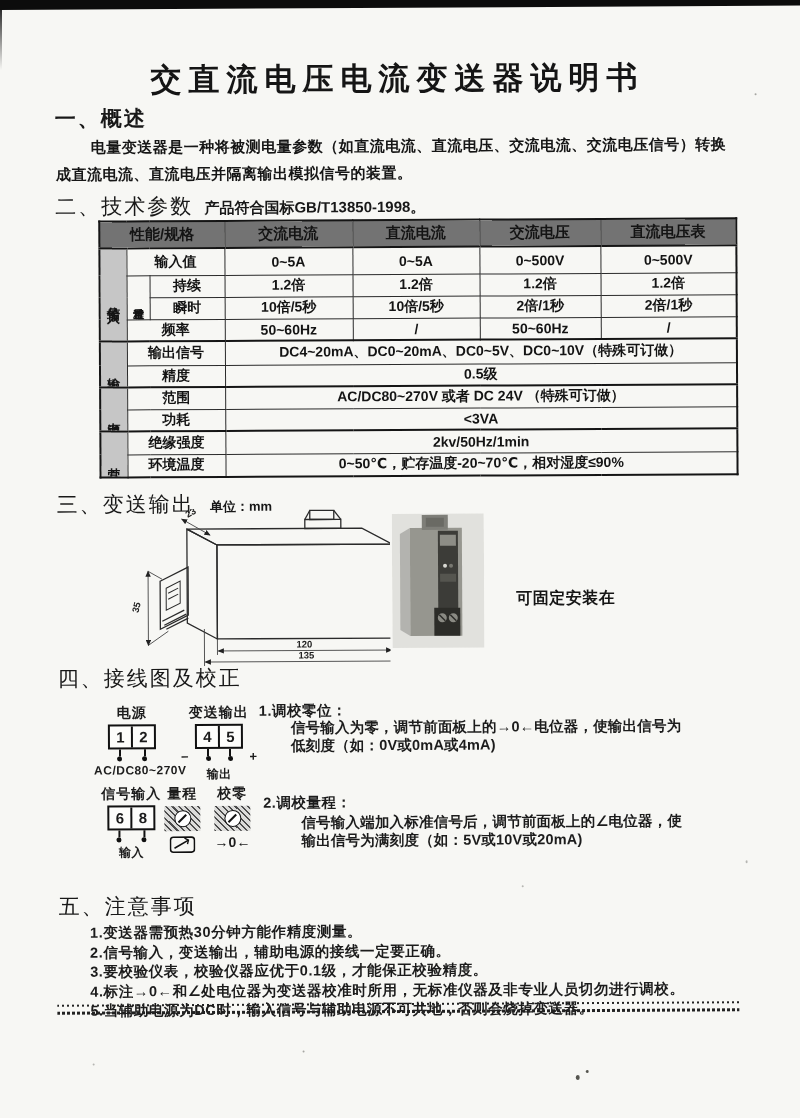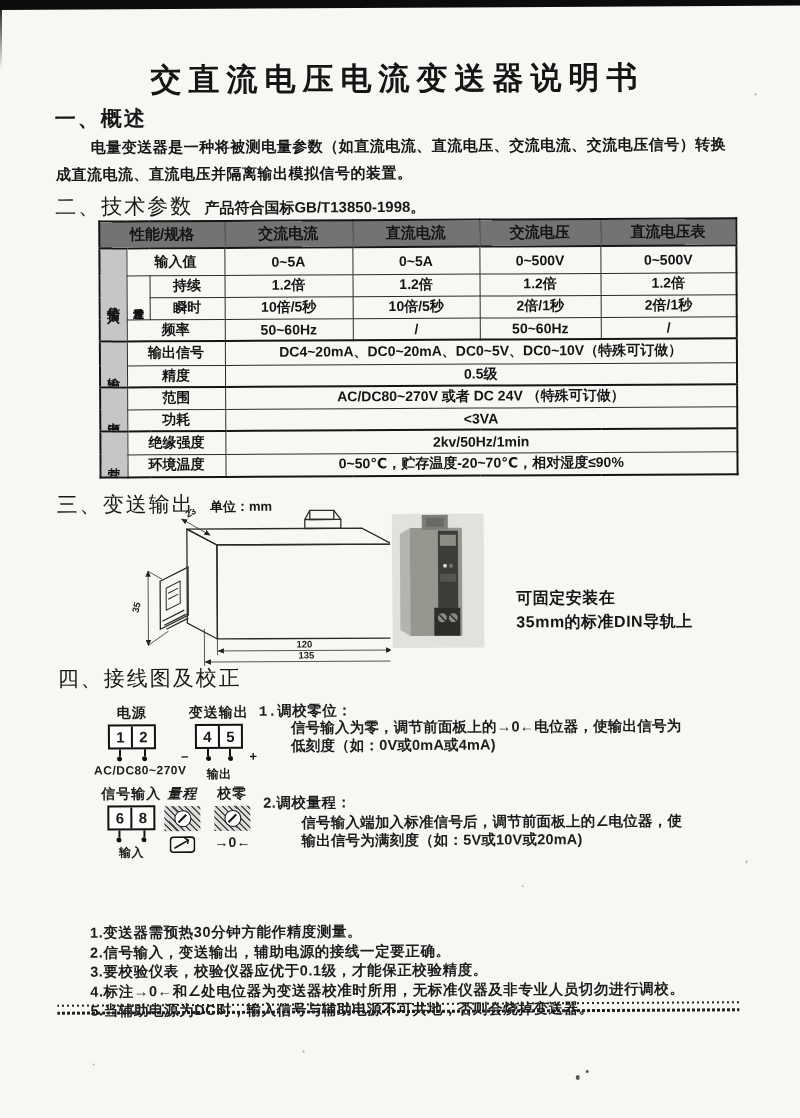--- a/index.html
+++ b/index.html
@@ -253,21 +253,20 @@
     <circle cx="59" cy="56" r="2" fill="#777770"></circle>
     <rect x="48" y="64" width="16" height="8" fill="#55554f"></rect>
     <rect x="42" y="98" width="26" height="28" fill="#2c2c28"></rect>
     <circle cx="50" cy="108" r="4.5" fill="#8a8a83"></circle>
     <circle cx="61" cy="108" r="4.5" fill="#8a8a83"></circle>
     <line x1="47" y1="105" x2="53" y2="111" stroke="#2c2c28" stroke-width="1.5"></line>
     <line x1="58" y1="105" x2="64" y2="111" stroke="#2c2c28" stroke-width="1.5"></line>
   </svg>
 
   <div class="abs body-text" style="left:516px;top:586px;font-size:16px;text-align:right;">可固定安装在</div>
-  <div class="abs body-text" style="left:516px;top:610px;font-size:16px;">35mm的标准DIN导轨上</div>
 
   <div class="abs serif sec-head" style="left:57px;top:663px;">
     <span>四、</span><span>接线图及校正</span>
   </div>
 
   <div class="abs" style="left:93px;top:703px;width:76px;">
     <div class="tb-label">电源</div>
     <div class="tb-box">
       <div class="tb-cell">1</div>
       <div class="tb-cell">2</div>
@@ -301,21 +300,21 @@
         <div class="pin">
             <div class="pin-line"></div>
             <div class="pin-dot"></div>
           </div>
       </div>
       <span class="sign">+</span>
     </div>
     <div class="tb-bottom">输出</div>
   </div>
 
-  <div class="abs cal-title" style="left:258px;top:701px;font-family:Liberation Mono, monospace;">1.调校零位：</div>
+  <div class="abs cal-title" style="left:258px;top:701px;">1.调校零位：</div>
   <div class="abs cal-line" style="left:290px;top:718px;width:440px;">信号输入为零，调节前面板上的→0←电位器，使输出信号为</div>
   <div class="abs cal-line" style="left:290px;top:736px;width:440px;">低刻度（如：0V或0mA或4mA)</div>
 
   <div class="abs" style="left:100px;top:784px;width:60px;">
     <div class="tb-label">信号输入</div>
     <div class="tb-box">
       <div class="tb-cell">6</div>
       <div class="tb-cell">8</div>
     </div>
     <div class="pins">
@@ -324,21 +323,21 @@
           <div class="pin-dot"></div>
         </div>
       <div class="pin">
           <div class="pin-line"></div>
           <div class="pin-dot"></div>
         </div>
     </div>
     <div class="tb-bottom">输入</div>
   </div>
 
-  <div class="abs" style="left:160px;top:784px;width:42px;font-style:italic;">
+  <div class="abs" style="left:160px;top:784px;width:42px;">
     <div class="tb-label">量程</div>
     <div class="pot">
         <div class="pot-knob"></div>
         <div class="pot-slot"></div>
       </div>
     <div class="pot-under">
       <svg width="26" height="19" viewBox="0 0 26 19">
         <rect x="1" y="3" width="24" height="15" rx="3" fill="none" stroke="#111" stroke-width="1.6"></rect>
         <line x1="5" y1="14" x2="19" y2="6" stroke="#111" stroke-width="1.6"></line>
         <polyline points="15,4 19,6 18,10" fill="none" stroke="#111" stroke-width="1.4"></polyline>
@@ -352,20 +351,23 @@
         <div class="pot-knob"></div>
         <div class="pot-slot"></div>
       </div>
     <div class="pot-under">→0←</div>
   </div>
 
   <div class="abs cal-title" style="left:262px;top:793px;">2.调校量程：</div>
   <div class="abs cal-line" style="left:300px;top:813px;width:440px;">信号输入端加入标准信号后，调节前面板上的∠电位器，使</div>
   <div class="abs cal-line" style="left:300px;top:831px;width:440px;">输出信号为满刻度（如：5V或10V或20mA)</div>
 
+  <div class="abs serif sec-head" style="left:57px;top:891px;">
+    <span>五、</span><span>注意事项</span>
+  </div>
   <div class="abs" style="left:88px;top:922px;width:660px;">
     <div class="note-line">1.变送器需预热30分钟方能作精度测量。</div>
     <div class="note-line">2.信号输入，变送输出，辅助电源的接线一定要正确。</div>
     <div class="note-line">3.要校验仪表，校验仪器应优于0.1级，才能保正校验精度。</div>
     <div class="note-line">4.标注→0←和∠处电位器为变送器校准时所用，无标准仪器及非专业人员切勿进行调校。</div>
     <div class="note-line">5.当辅助电源为DC时，输入信号与辅助电源不可共地，否则会烧掉变送器。</div>
   </div>
 
   <div class="dots1"></div>
   <div class="dots2"></div>

